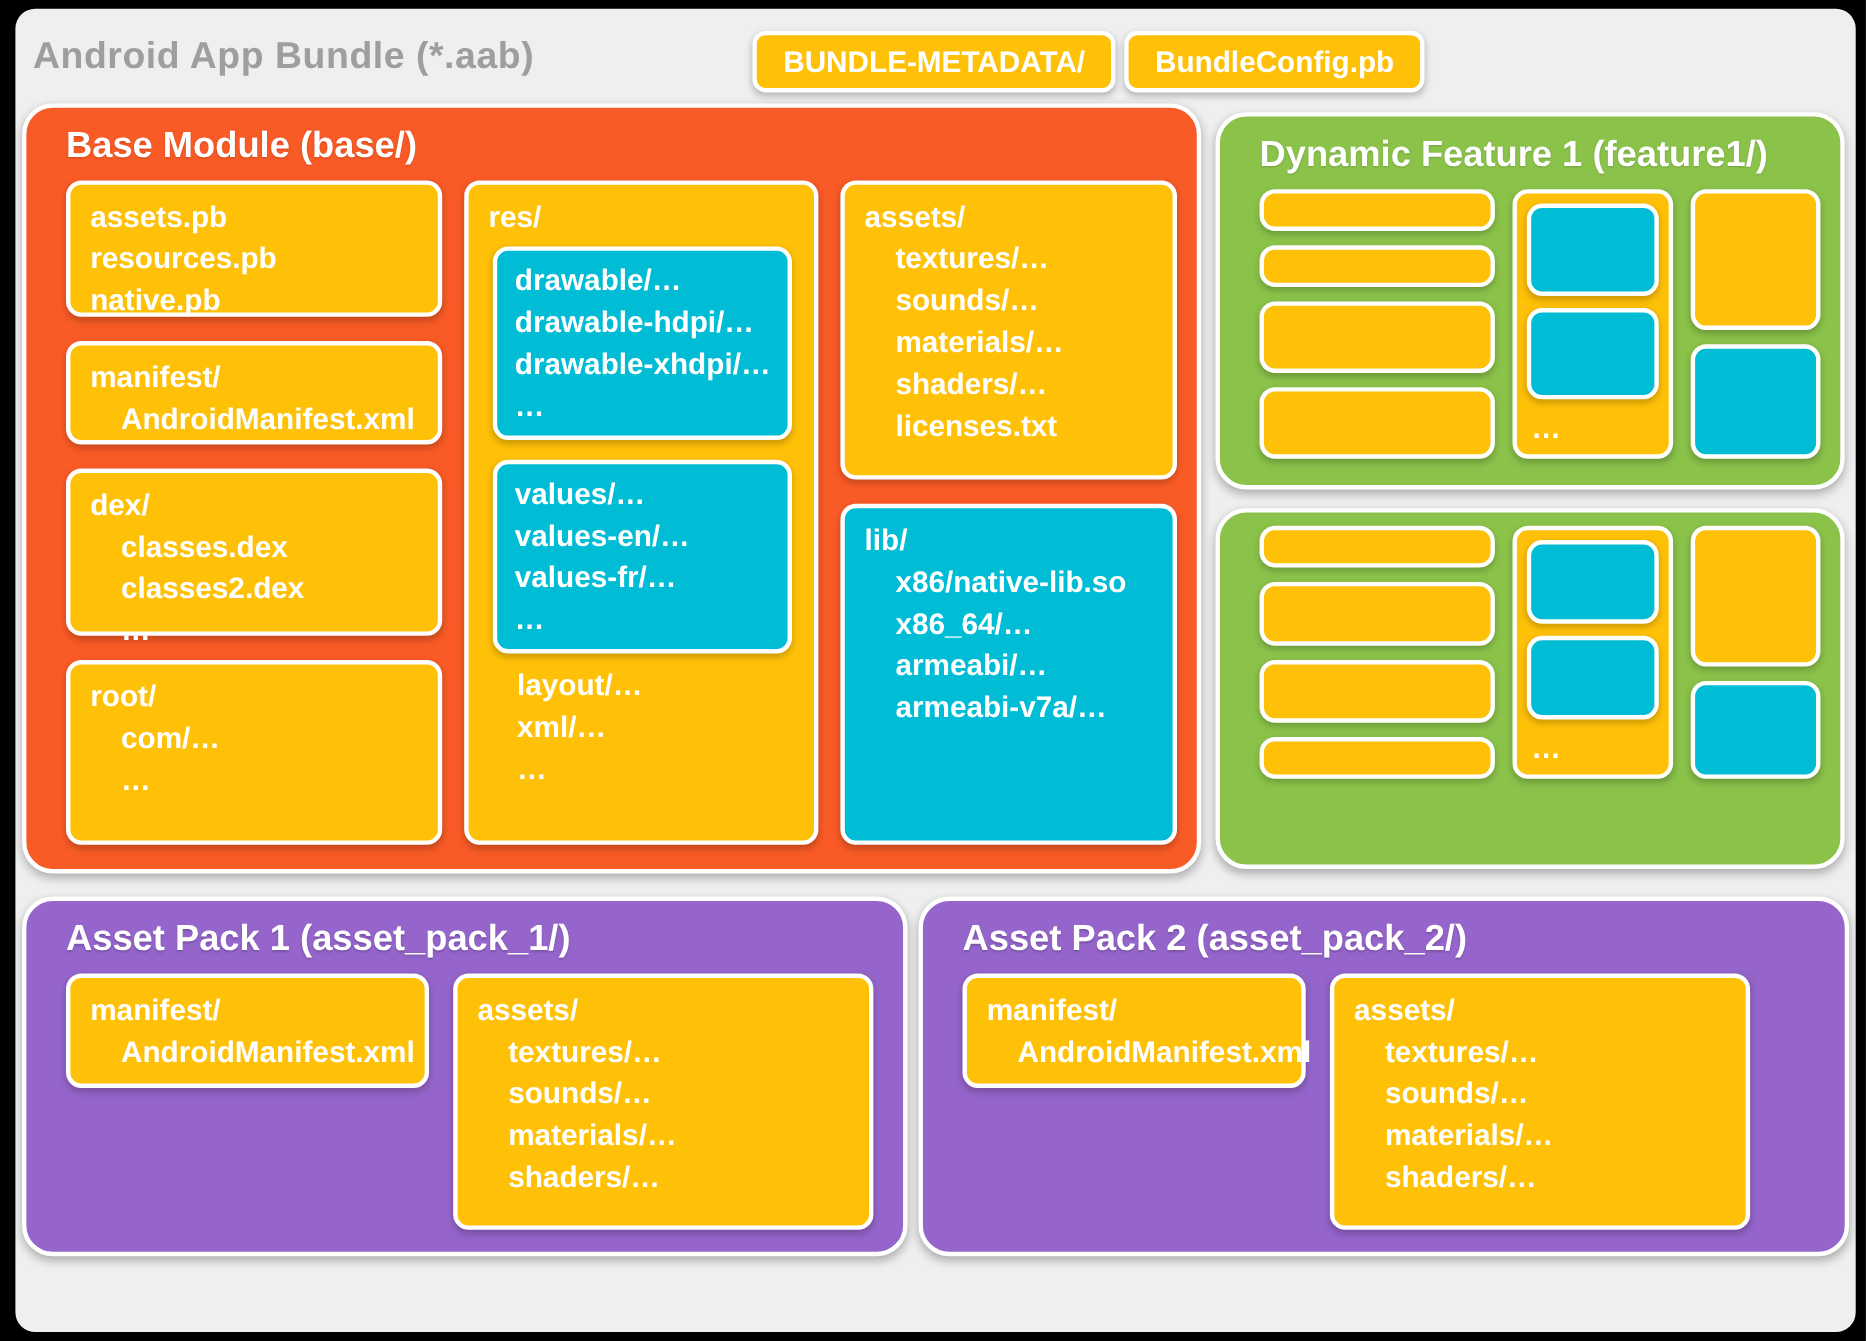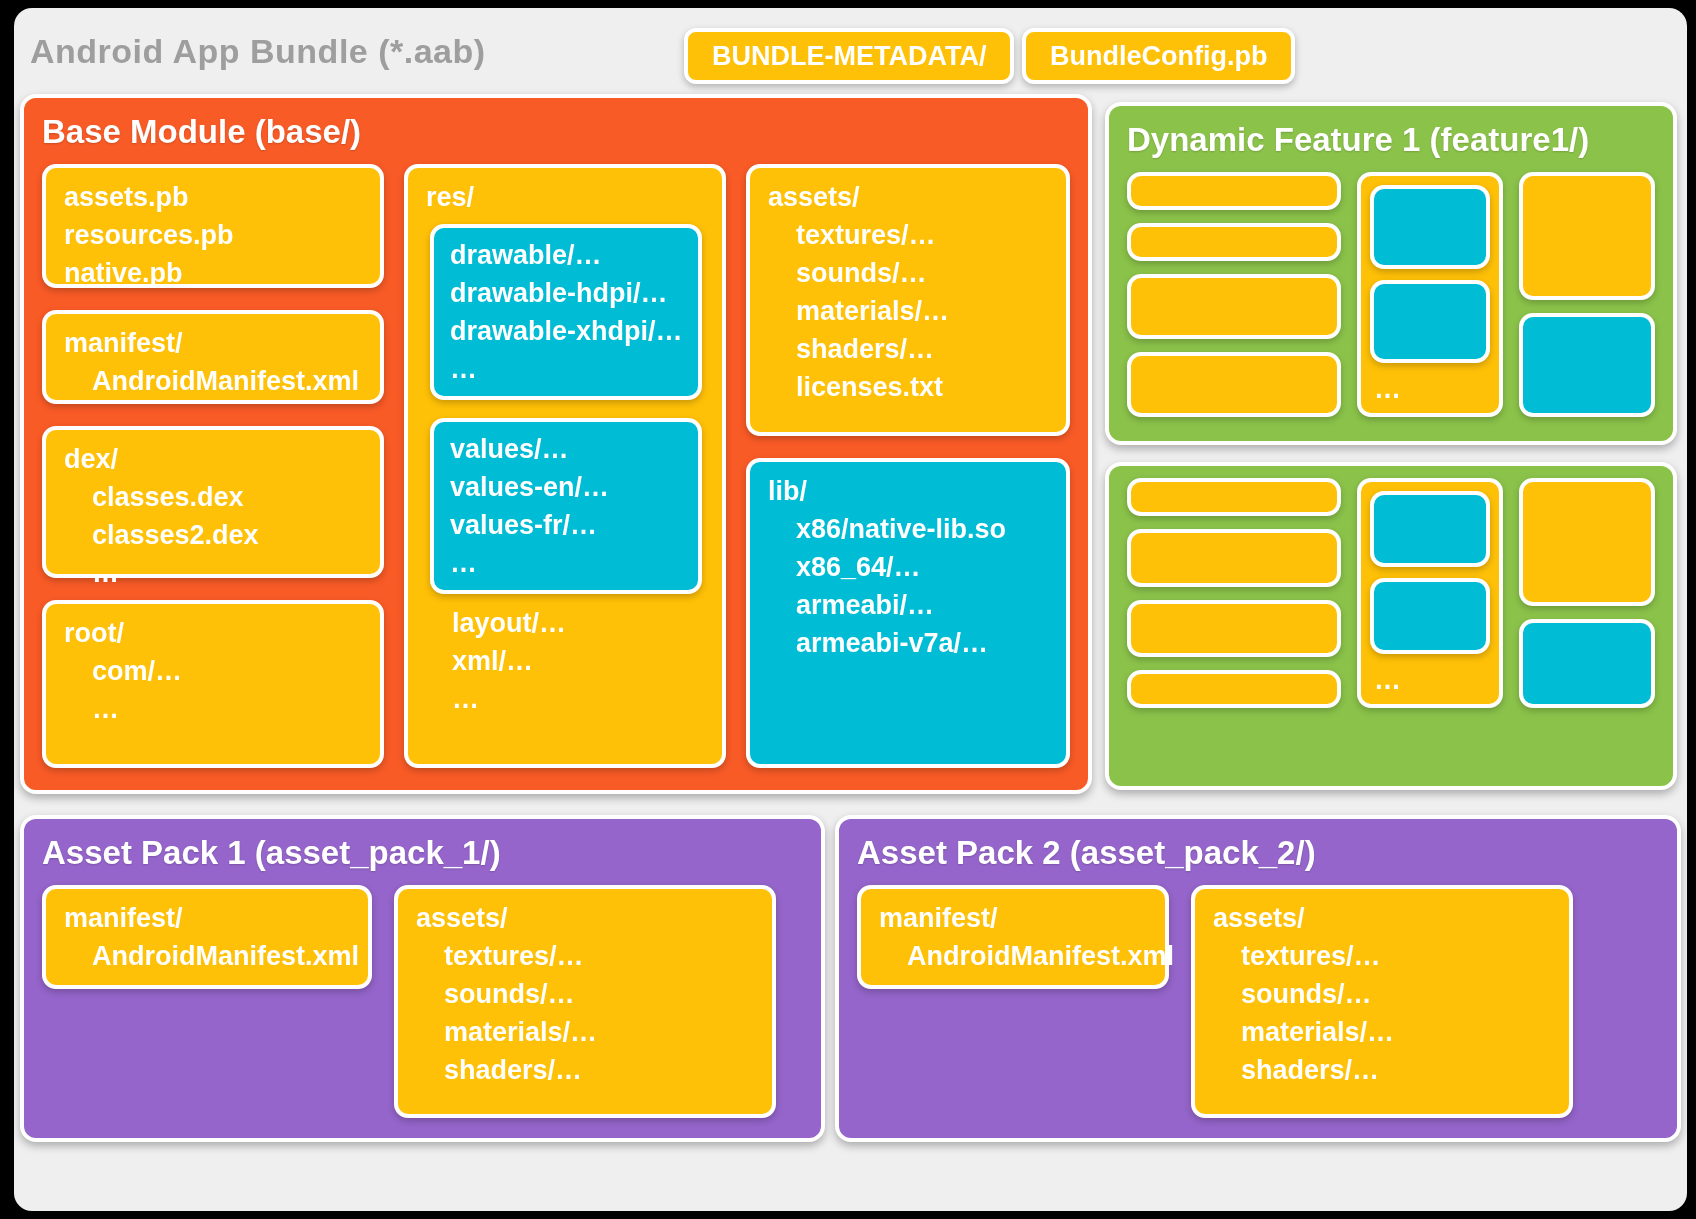--- a/index.html
+++ b/index.html
@@ -24,22 +24,22 @@
   .chip{
     position:absolute;top:20px;height:56px;display:flex;align-items:center;
     padding:0 24px;background:var(--yellow);border:4px solid var(--white);
     border-radius:12px;box-shadow:0 3px 7px rgba(0,0,0,.25);
     color:#fff;font-size:27px;
   }
   .chip.meta{left:670px;}
   .chip.conf{left:1008px;}
 
   .panel{
-    position:absolute;border:4px solid var(--white);border-radius:16px;
-    box-shadow:0 4px 9px rgba(0,0,0,.28);padding:12px 18px 16px 18px;
+    position:absolute;border:4px solid var(--white);border-radius:28px;
+    box-shadow:0 4px 9px rgba(0,0,0,.28);padding:12px 18px 16px 36px;
   }
   .panel>h2{
     color:#fff;font-size:33px;line-height:44px;margin-bottom:10px;
     text-shadow:0 1px 2px rgba(0,0,0,.18);
   }
   .base{left:6px;top:86px;width:1072px;height:700px;background:var(--orange);}
   .df1{left:1091px;top:94px;width:572px;height:343px;background:var(--green);}
   .df2{left:1091px;top:454px;width:572px;height:328px;background:var(--green);}
   .ap1{left:6px;top:807px;width:805px;height:327px;background:var(--purple);}
   .ap2{left:821px;top:807px;width:846px;height:327px;background:var(--purple);}

